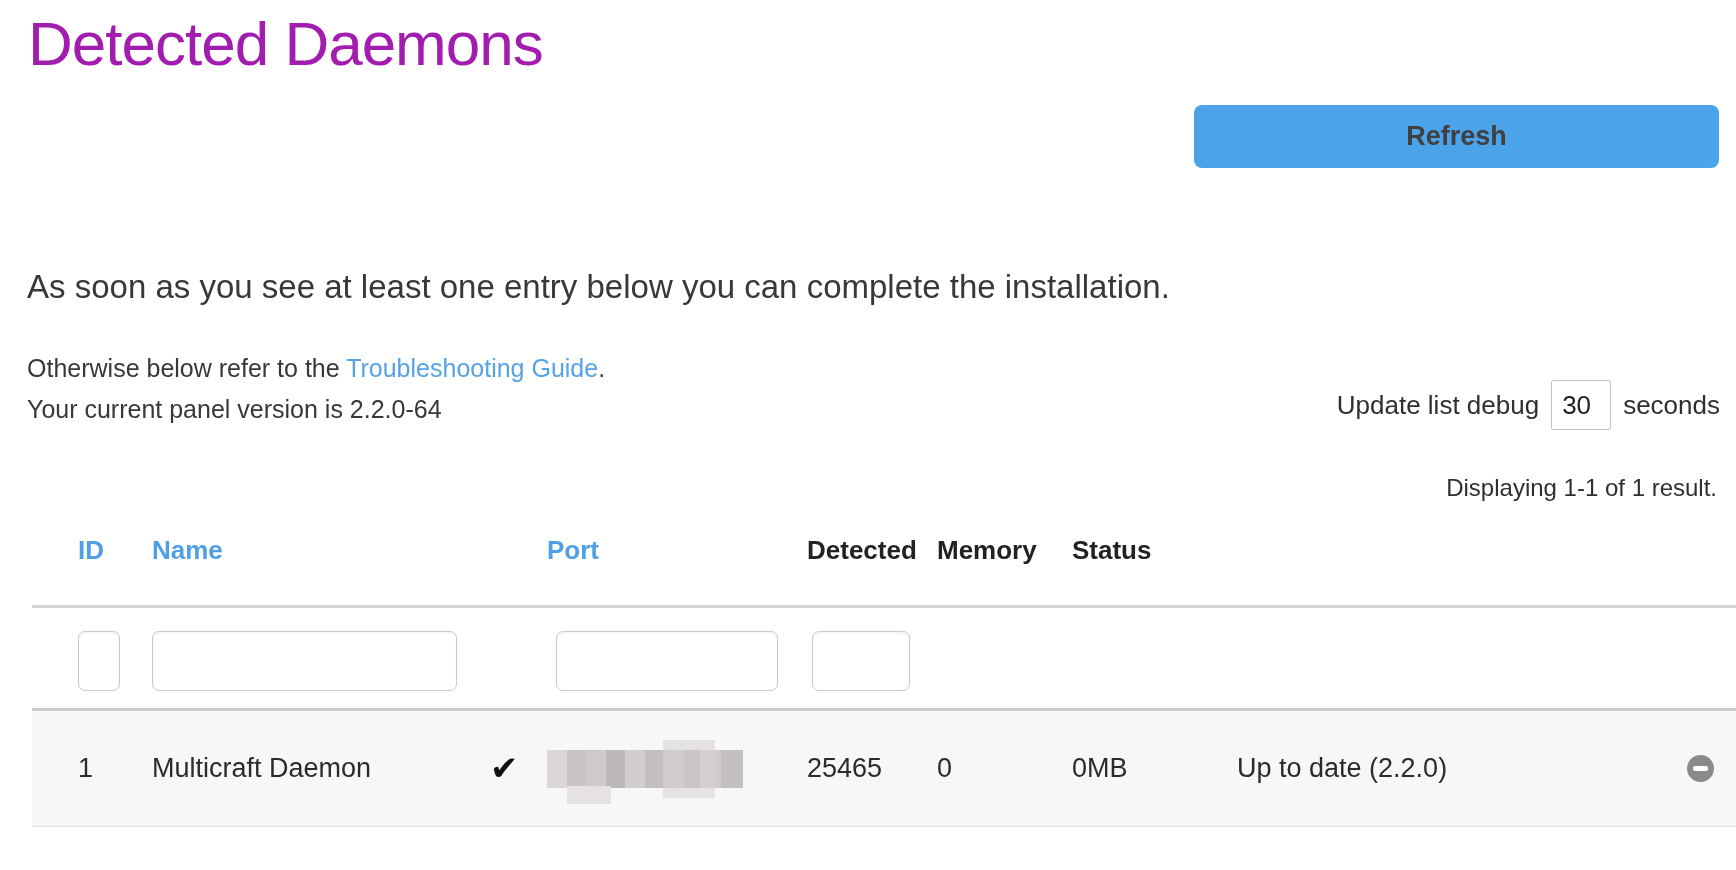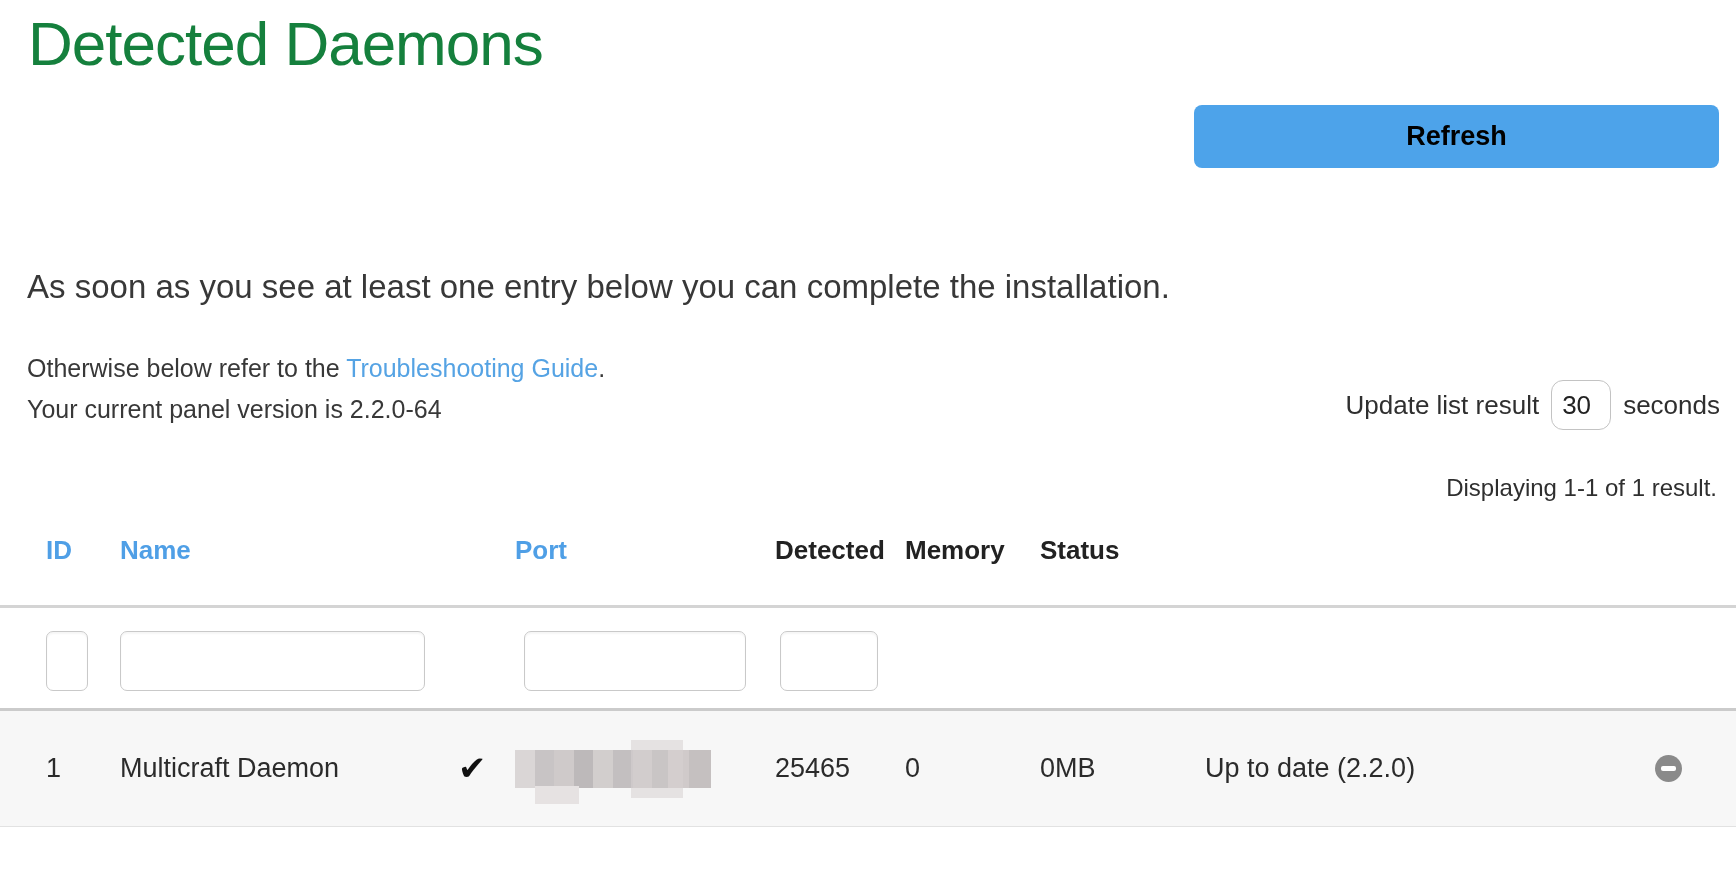--- a/index.html
+++ b/index.html
@@ -7,34 +7,34 @@
     width: 1736px; height: 870px;
     background: #ffffff;
     font-family: "Liberation Sans", "DejaVu Sans", sans-serif;
     color: #333333;
     overflow: hidden;
   }
   .page { position: relative; width: 1736px; height: 870px; }
 
   .page-title {
     position: absolute; left: 28px; top: 8px;
-    font-size: 62px; font-weight: 300; color: #15803d;
+    font-size: 62px; font-weight: 300; color: #a21caf;
     letter-spacing: -1px;
   }
 
   .intro-text {
     position: absolute; left: 27px; top: 103px;
     width: 1040px; font-size: 25px; line-height: 37px; color: #383838;
   }
 
   .refresh-button {
     position: absolute; right: 17px; top: 105px;
     width: 525px; height: 63px;
     background: #4da3ea; border: none; border-radius: 8px;
-    color: #000000; font-size: 27px; font-weight: bold;
+    color: #404040; font-size: 27px; font-weight: bold;
     font-family: inherit; cursor: pointer;
     display: flex; align-items: center; justify-content: center;
   }
 
   .line2-text {
     position: absolute; left: 27px; top: 268px;
     font-size: 33px; color: #383838;
   }
 
   .line3-text {
@@ -43,32 +43,32 @@
   }
   .line3-text a.ts-link { color: #55a3e4; text-decoration: none; cursor: pointer; }
 
   .update-control {
     position: absolute; right: 16px; top: 380px;
     display: flex; align-items: center; gap: 12px;
     font-size: 26px; color: #2f2f2f;
   }
   .update-input {
     width: 60px; height: 50px;
-    border: 1px solid #c3c3c3; border-radius: 12px;
+    border: 1px solid #c3c3c3; border-radius: 2px;
     font-size: 26px; font-family: inherit; color: #222;
     padding-left: 10px;
   }
 
   .summary-line {
     position: absolute; right: 19px; top: 462px;
     font-size: 24px; color: #2f2f2f; margin-top: 12px;
   }
 
   
-  .daemon-table { position: absolute; left: 0; top: 535px; width: 1736px; }
+  .daemon-table { position: absolute; left: 0; top: 535px; width: 1736px; padding-left: 32px; }
 
   .trow {
     display: grid;
     grid-template-columns: 74px 338px 57px 260px 130px 135px 165px 445px 1fr;
     padding-left: 46px;
   }
 
   .thead-row { height: 70px; align-items: start; }
   .th { font-size: 26px; font-weight: bold; color: #222222; }
   .th.sortable { color: #4f9fe6; cursor: pointer; }
@@ -143,21 +143,21 @@
 
   <p class="line2-text">As soon as you see at least one entry below you can complete the installation.</p>
 
   <div class="line3-text">
     <span>Otherwise below refer to the </span><a class="ts-link">Troubleshooting Guide</a><span>.</span>
     <br>
     <span>Your current panel version is 2.2.0-64</span>
   </div>
 
   <div class="update-control">
-    <span>Update list result</span>
+    <span>Update list debug</span>
     <input class="update-input" type="text" value="30" style="">
     <span>seconds</span>
   </div>
 
   <div class="summary-line">Displaying 1-1 of 1 result.</div>
 
   <div class="daemon-table">
 
     <div class="trow thead-row">
       <div class="th sortable">ID</div>

